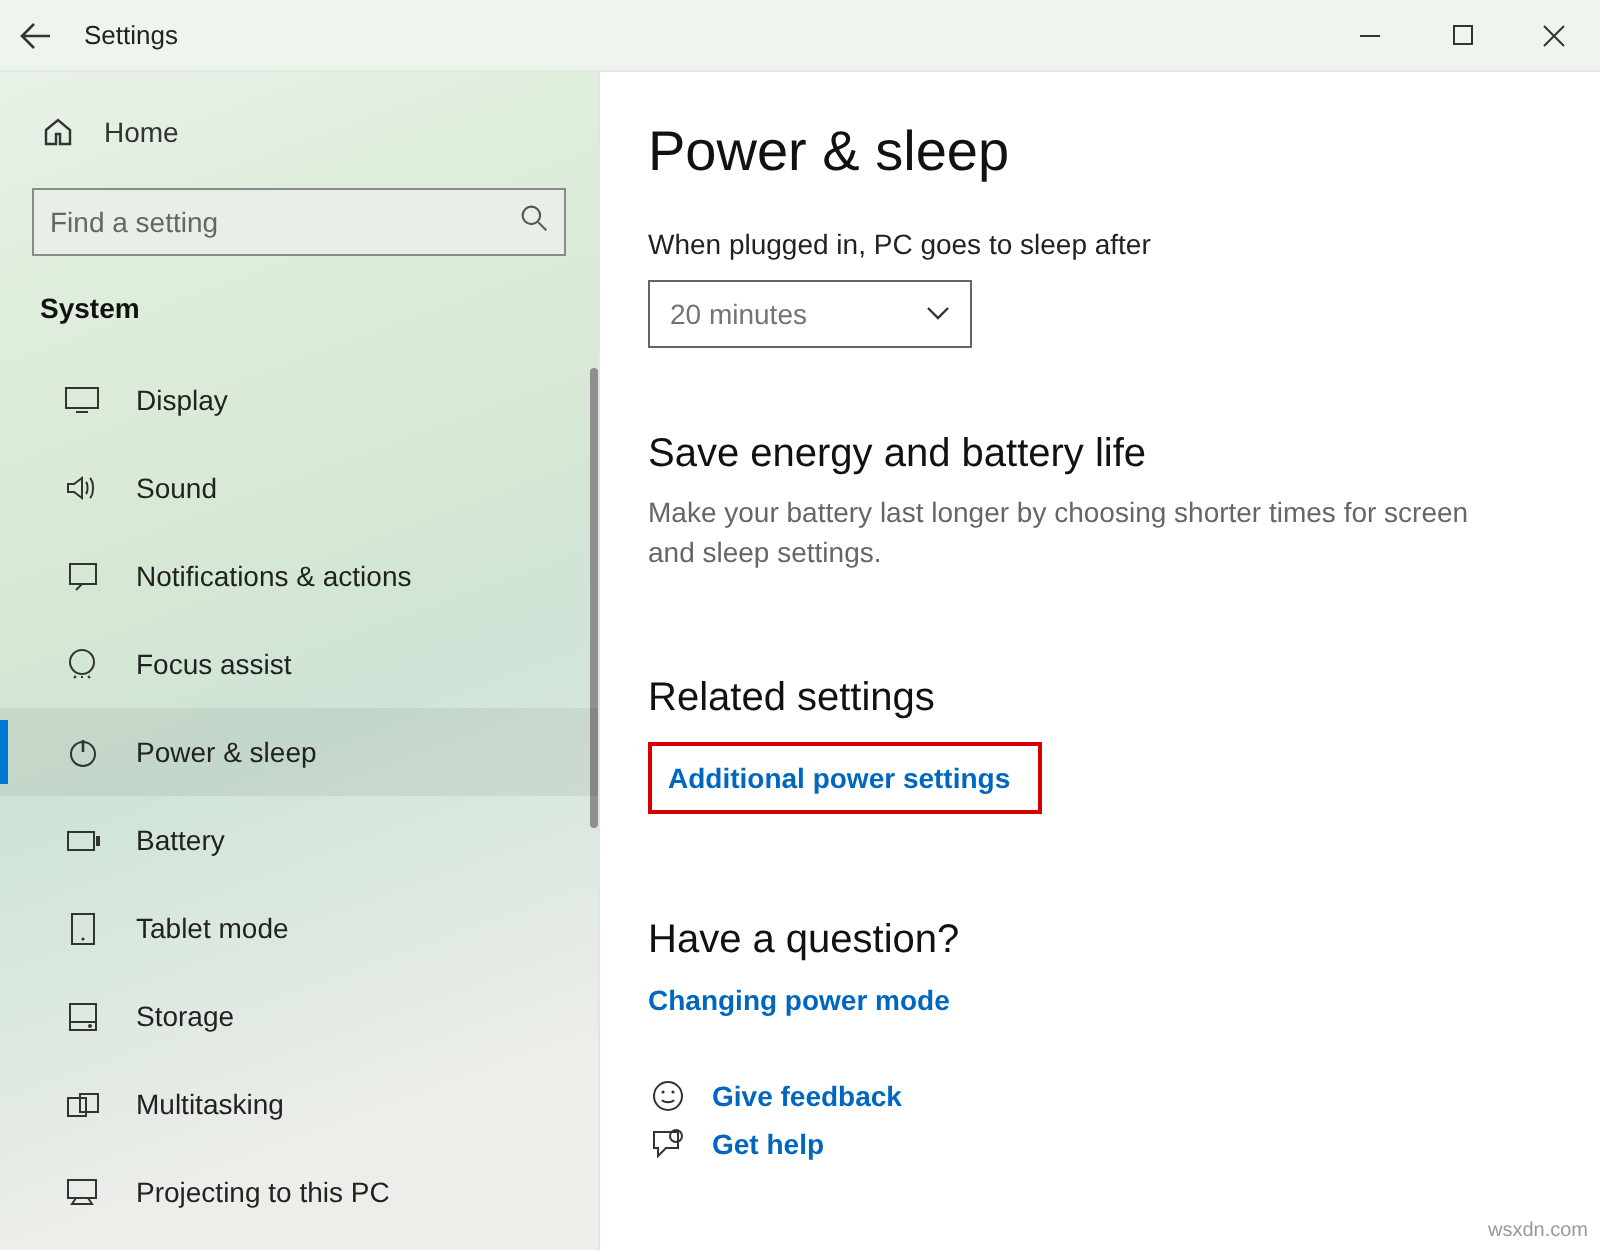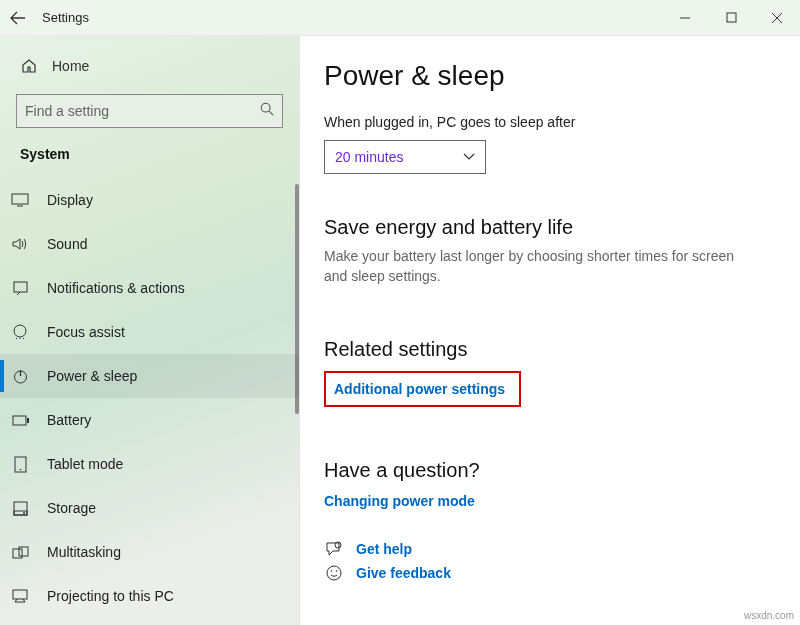--- a/index.html
+++ b/index.html
@@ -15,28 +15,28 @@
   .sidebar { width: 300px; background: linear-gradient(160deg, #e7f2e6 0%, #d8e9d4 35%, #cfe4d7 55%, #eceee9 85%); border-right: 1px solid #e4e4e4; display: flex; flex-direction: column; overflow-y: auto; }
   .sb-pad { padding: 12px 16px 4px 16px; }
   .home { display: flex; align-items: center; height: 36px; gap: 14px; padding: 0 4px; color: #333; font-size: 14px; }
   .search { margin: 10px 0 12px 0; height: 34px; border: 1px solid #8a8a8a; background: #e8efe7; display: flex; align-items: center; padding: 4px 8px; }
   .search input { flex: 1; border: none; background: transparent; outline: none; font-size: 14px; color: #555; }
   .search input::placeholder { color: #666; }
   .search-icon { color: #555; margin-left: 4px; }
   .section { font-weight: 600; font-size: 14px; padding: 6px 4px 12px 4px; color: #111; }
   .nav { flex: 1; position: relative; }
   .nav-scrollbar { position: absolute; right: 0; top: 6px; height: 230px; width: 4px; background: #8f8f8f; border-radius: 2px; }
-  .nav-item { display: flex; align-items: center; height: 44px; padding: 0 11px; gap: 18px; font-size: 14px; color: #222; position: relative; }
+  .nav-item { display: flex; align-items: center; height: 44px; padding: 0 32px; gap: 18px; font-size: 14px; color: #222; position: relative; }
   .nav-item.selected { background: rgba(0,0,0,0.06); }
   .nav-item.selected::before { content: ""; position: absolute; left: 0; top: 6px; bottom: 6px; width: 4px; background: #0078d4; }
   .nav-icon { width: 18px; display: flex; justify-content: center; color: #333; }
   .content { flex: 1; padding: 24px 24px 0 24px; overflow: hidden; }
   h1 { font-weight: 500; font-size: 28px; color: #111; margin-bottom: 22px; }
   .label { font-size: 14px; color: #222; margin-bottom: 10px; }
-  .select { display: inline-flex; align-items: center; justify-content: space-between; width: 162px; height: 34px; border: 1px solid #666; padding: 0 10px; font-size: 14px; color: #6d28d9; background: #fff; }
+  .select { display: inline-flex; align-items: center; justify-content: space-between; width: 162px; height: 34px; border: 1px solid #666; padding: 0 10px; font-size: 14px; color: #737373; background: #fff; }
   .select svg { color: #333; }
   h2 { font-size: 20px; font-weight: 400; color: #111; margin-top: 42px; margin-bottom: 8px; }
   .subtext { font-size: 14px; color: #666; line-height: 1.4; max-width: 420px; }
   h3 { font-size: 20px; font-weight: 400; color: #111; margin-top: 52px; margin-bottom: 10px; }
   .link { font-size: 14px; color: #0067c0; display: inline-block; margin-bottom: 10px; font-weight: bold; }
   .link.boxed { border: 2px solid #d60000; padding: 8px 14px 8px 8px; margin-bottom: 0; }
   .hl { display: flex; align-items: center; gap: 12px; margin-bottom: 8px; }
   .hl-icon { color: #333; width: 20px; display: flex; justify-content: center; }
   .watermark { position: absolute; right: 6px; bottom: 4px; font-size: 10px; color: #999; }
 </style>
@@ -204,35 +204,35 @@
 
       <h3>Related settings</h3>
       <a class="link boxed">Additional power settings</a>
 
       <h3>Have a question?</h3>
       <a class="link">Changing power mode</a>
 
       <div style="margin-top:22px">
         <div class="hl">
           <span class="hl-icon">
-              <svg width="18" height="16" viewBox="0 0 18 16">
-                <path d="M2 2h12v8H8l-4 4V10H2z" stroke="#333" fill="none"></path>
-                <circle cx="13" cy="4" r="3" stroke="#333" fill="none"></circle>
-              </svg>
-            </span>
-          <a class="link" style="margin:0">Get help</a>
-        </div>
-        <div class="hl">
-          <span class="hl-icon">
               <svg width="16" height="16" viewBox="0 0 16 16">
                 <circle cx="8" cy="8" r="7" stroke="#333" fill="none"></circle>
                 <circle cx="5.5" cy="6" r="0.8" fill="#333"></circle>
                 <circle cx="10.5" cy="6" r="0.8" fill="#333"></circle>
                 <path d="M5 10c1 1.5 5 1.5 6 0" stroke="#333" fill="none"></path>
               </svg>
             </span>
           <a class="link" style="margin:0">Give feedback</a>
         </div>
+        <div class="hl">
+          <span class="hl-icon">
+              <svg width="18" height="16" viewBox="0 0 18 16">
+                <path d="M2 2h12v8H8l-4 4V10H2z" stroke="#333" fill="none"></path>
+                <circle cx="13" cy="4" r="3" stroke="#333" fill="none"></circle>
+              </svg>
+            </span>
+          <a class="link" style="margin:0">Get help</a>
+        </div>
       </div>
     </div>
   </div>
   <div class="watermark">wsxdn.com</div>
 </div>
 
 </body></html>

